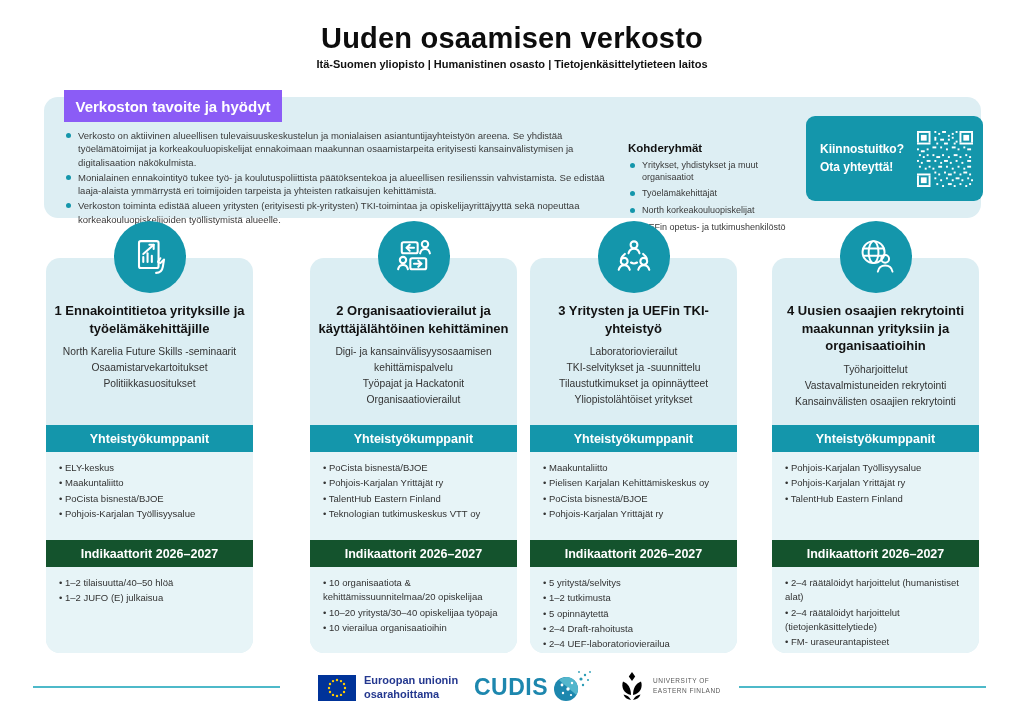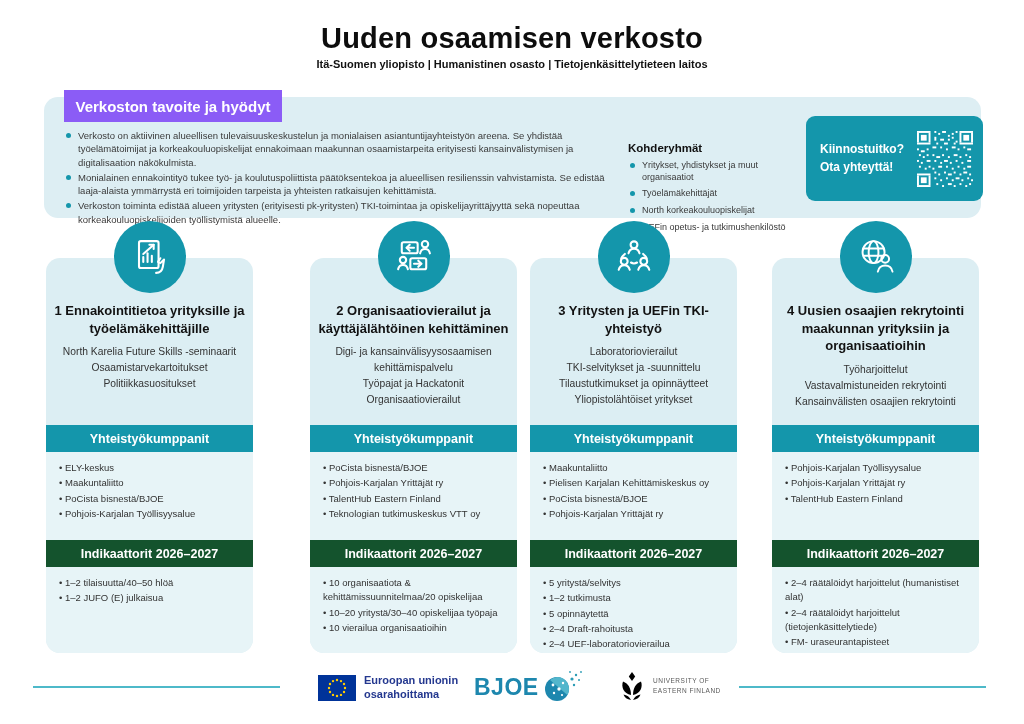--- a/index.html
+++ b/index.html
@@ -362,21 +362,21 @@
           <circle cx="15" cy="6.1" r="1.2"></circle>
       </g>
     </svg>
     <div class="eu-text">
       <div>Euroopan unionin</div>
       <div>osarahoittama</div>
     </div>
   </div>
 
   <div class="cudis-block">
-    <span class="cudis-text">BJOE</span>
+    <span class="cudis-text">CUDIS</span>
     <svg class="cudis-globe" viewBox="0 0 42 36">
       <circle cx="16" cy="20" r="12" fill="#1d87ae"></circle>
       <path d="M16 8a12 12 0 0 1 10.4 18L9 11a12 12 0 0 1 7-3z" fill="#53b6cc"></path>
       <g fill="#ffffff">
         <circle cx="12" cy="16" r="1.4"></circle>
           <circle cx="18" cy="20" r="1.7"></circle>
           <circle cx="13" cy="24" r="1.2"></circle>
         <circle cx="22" cy="14" r="1.2"></circle>
           <circle cx="21" cy="26" r="1.1"></circle>
       </g>

